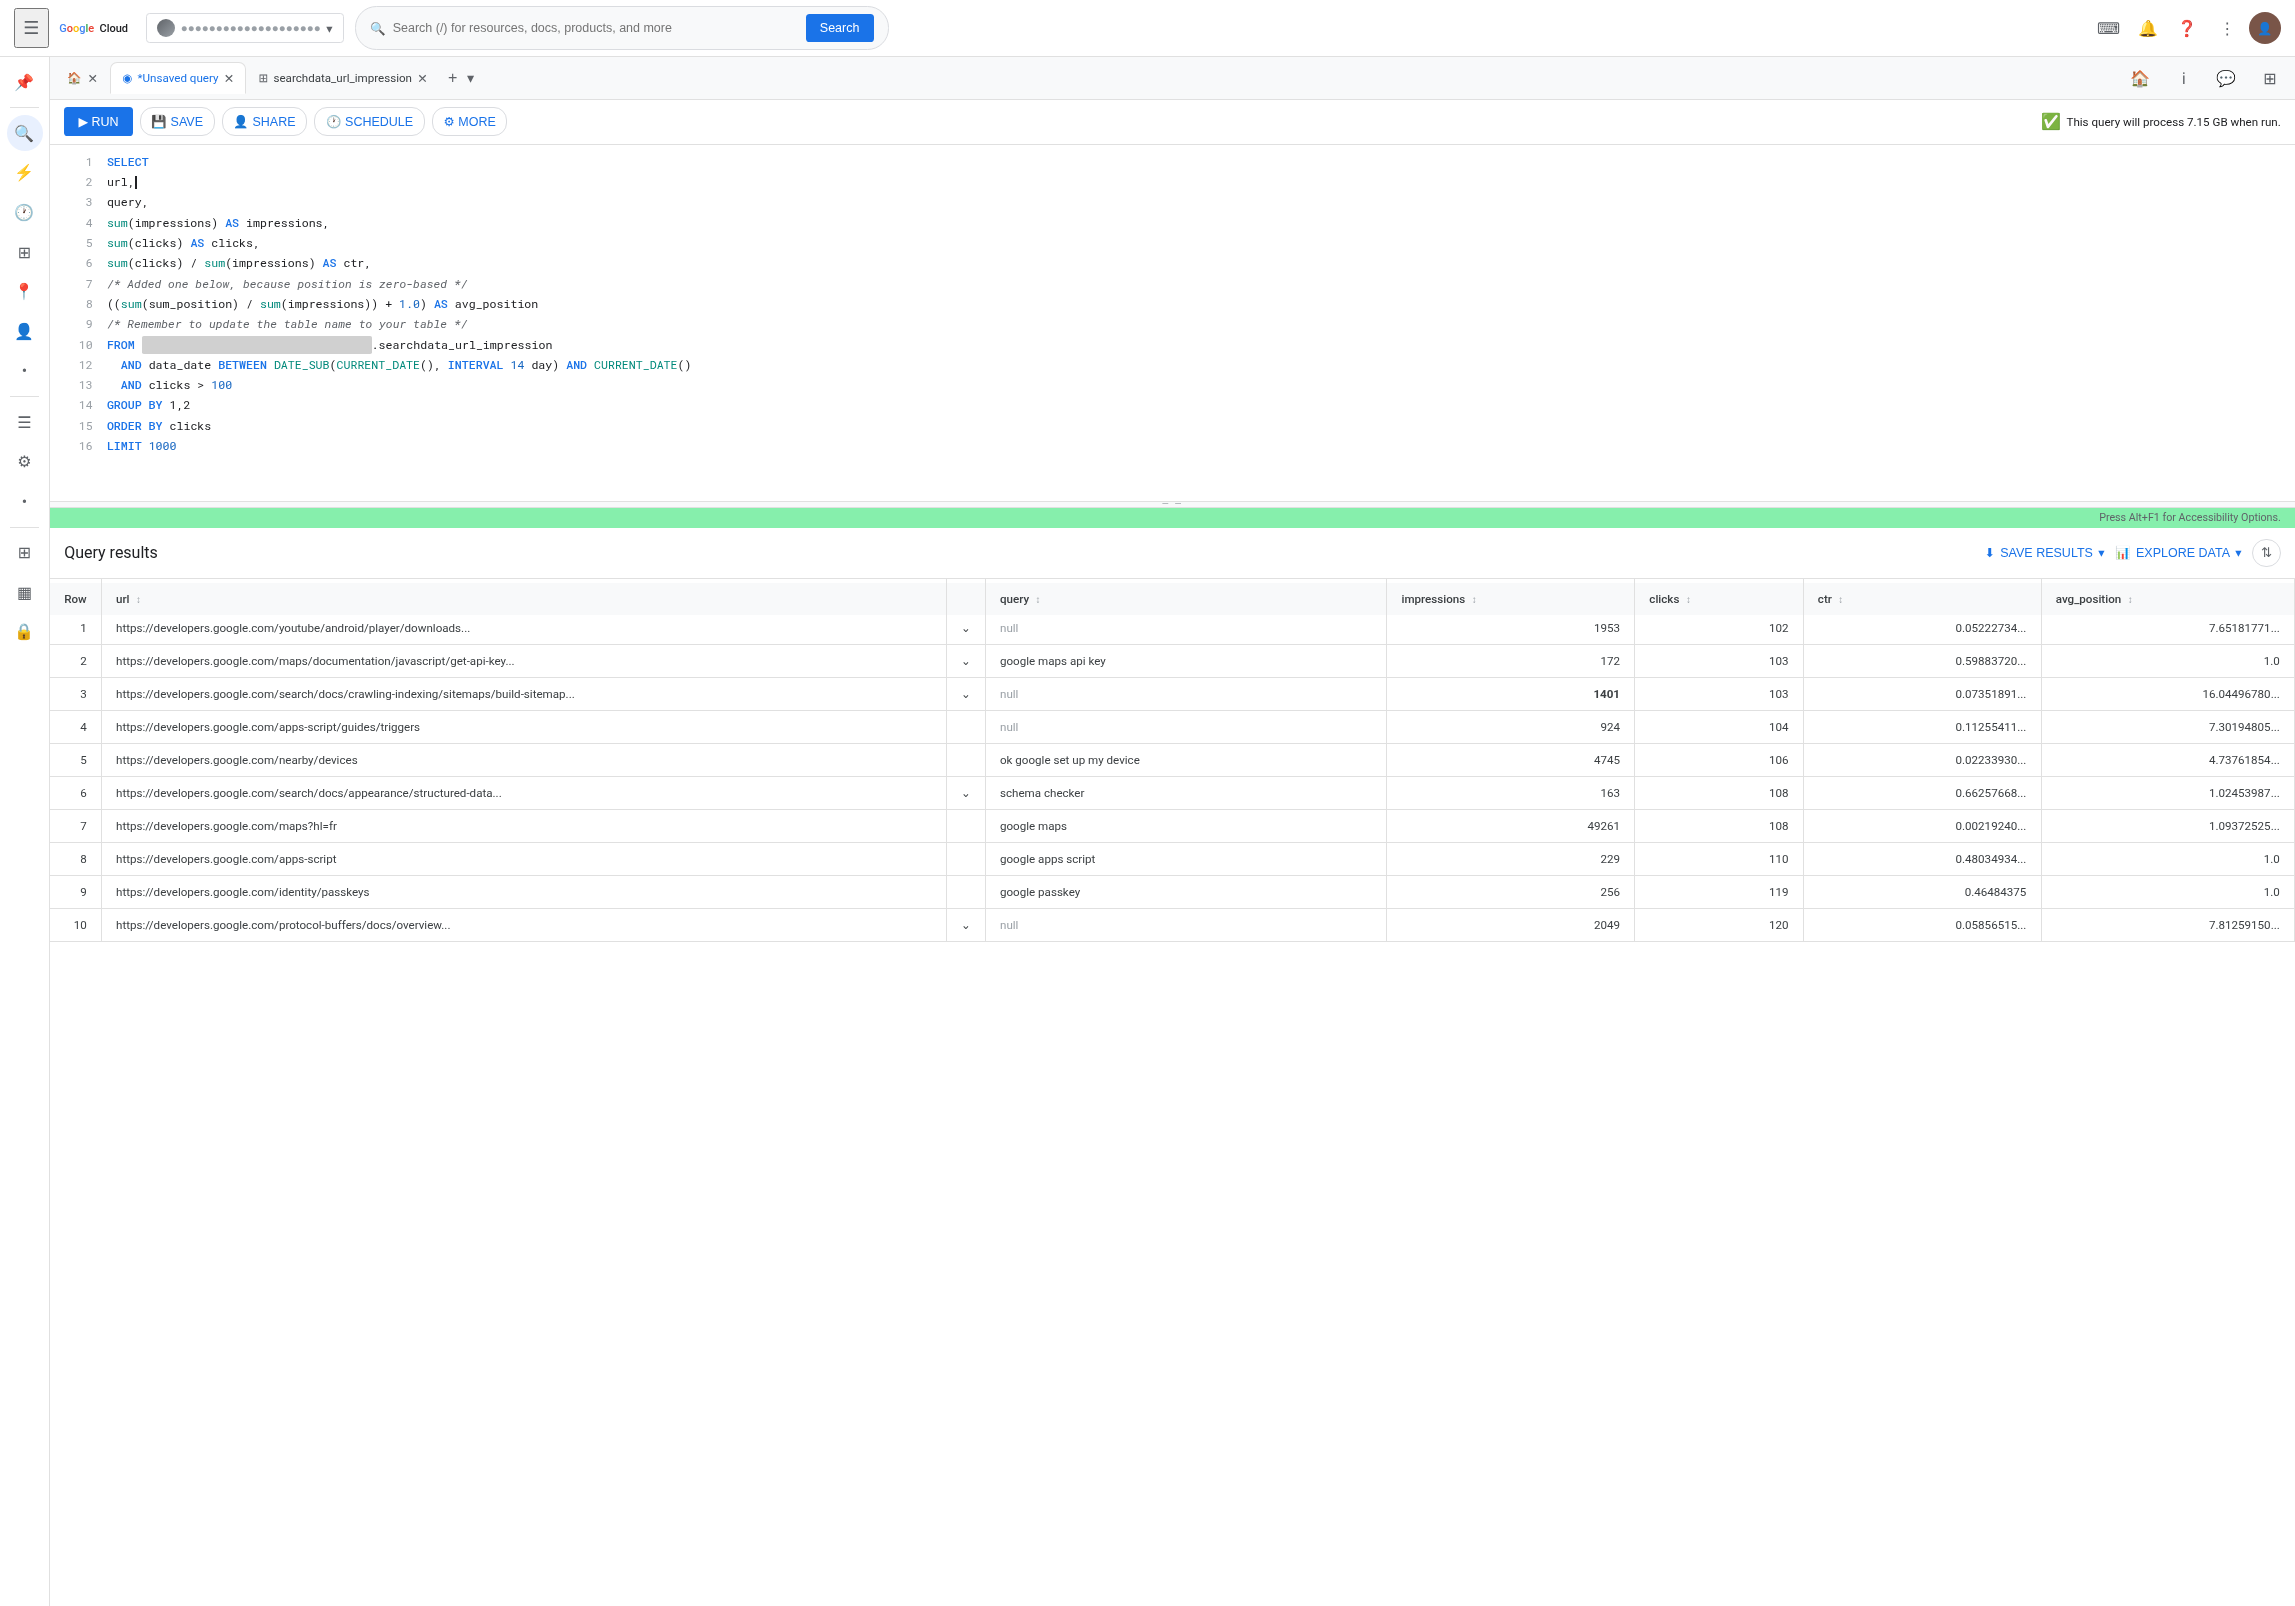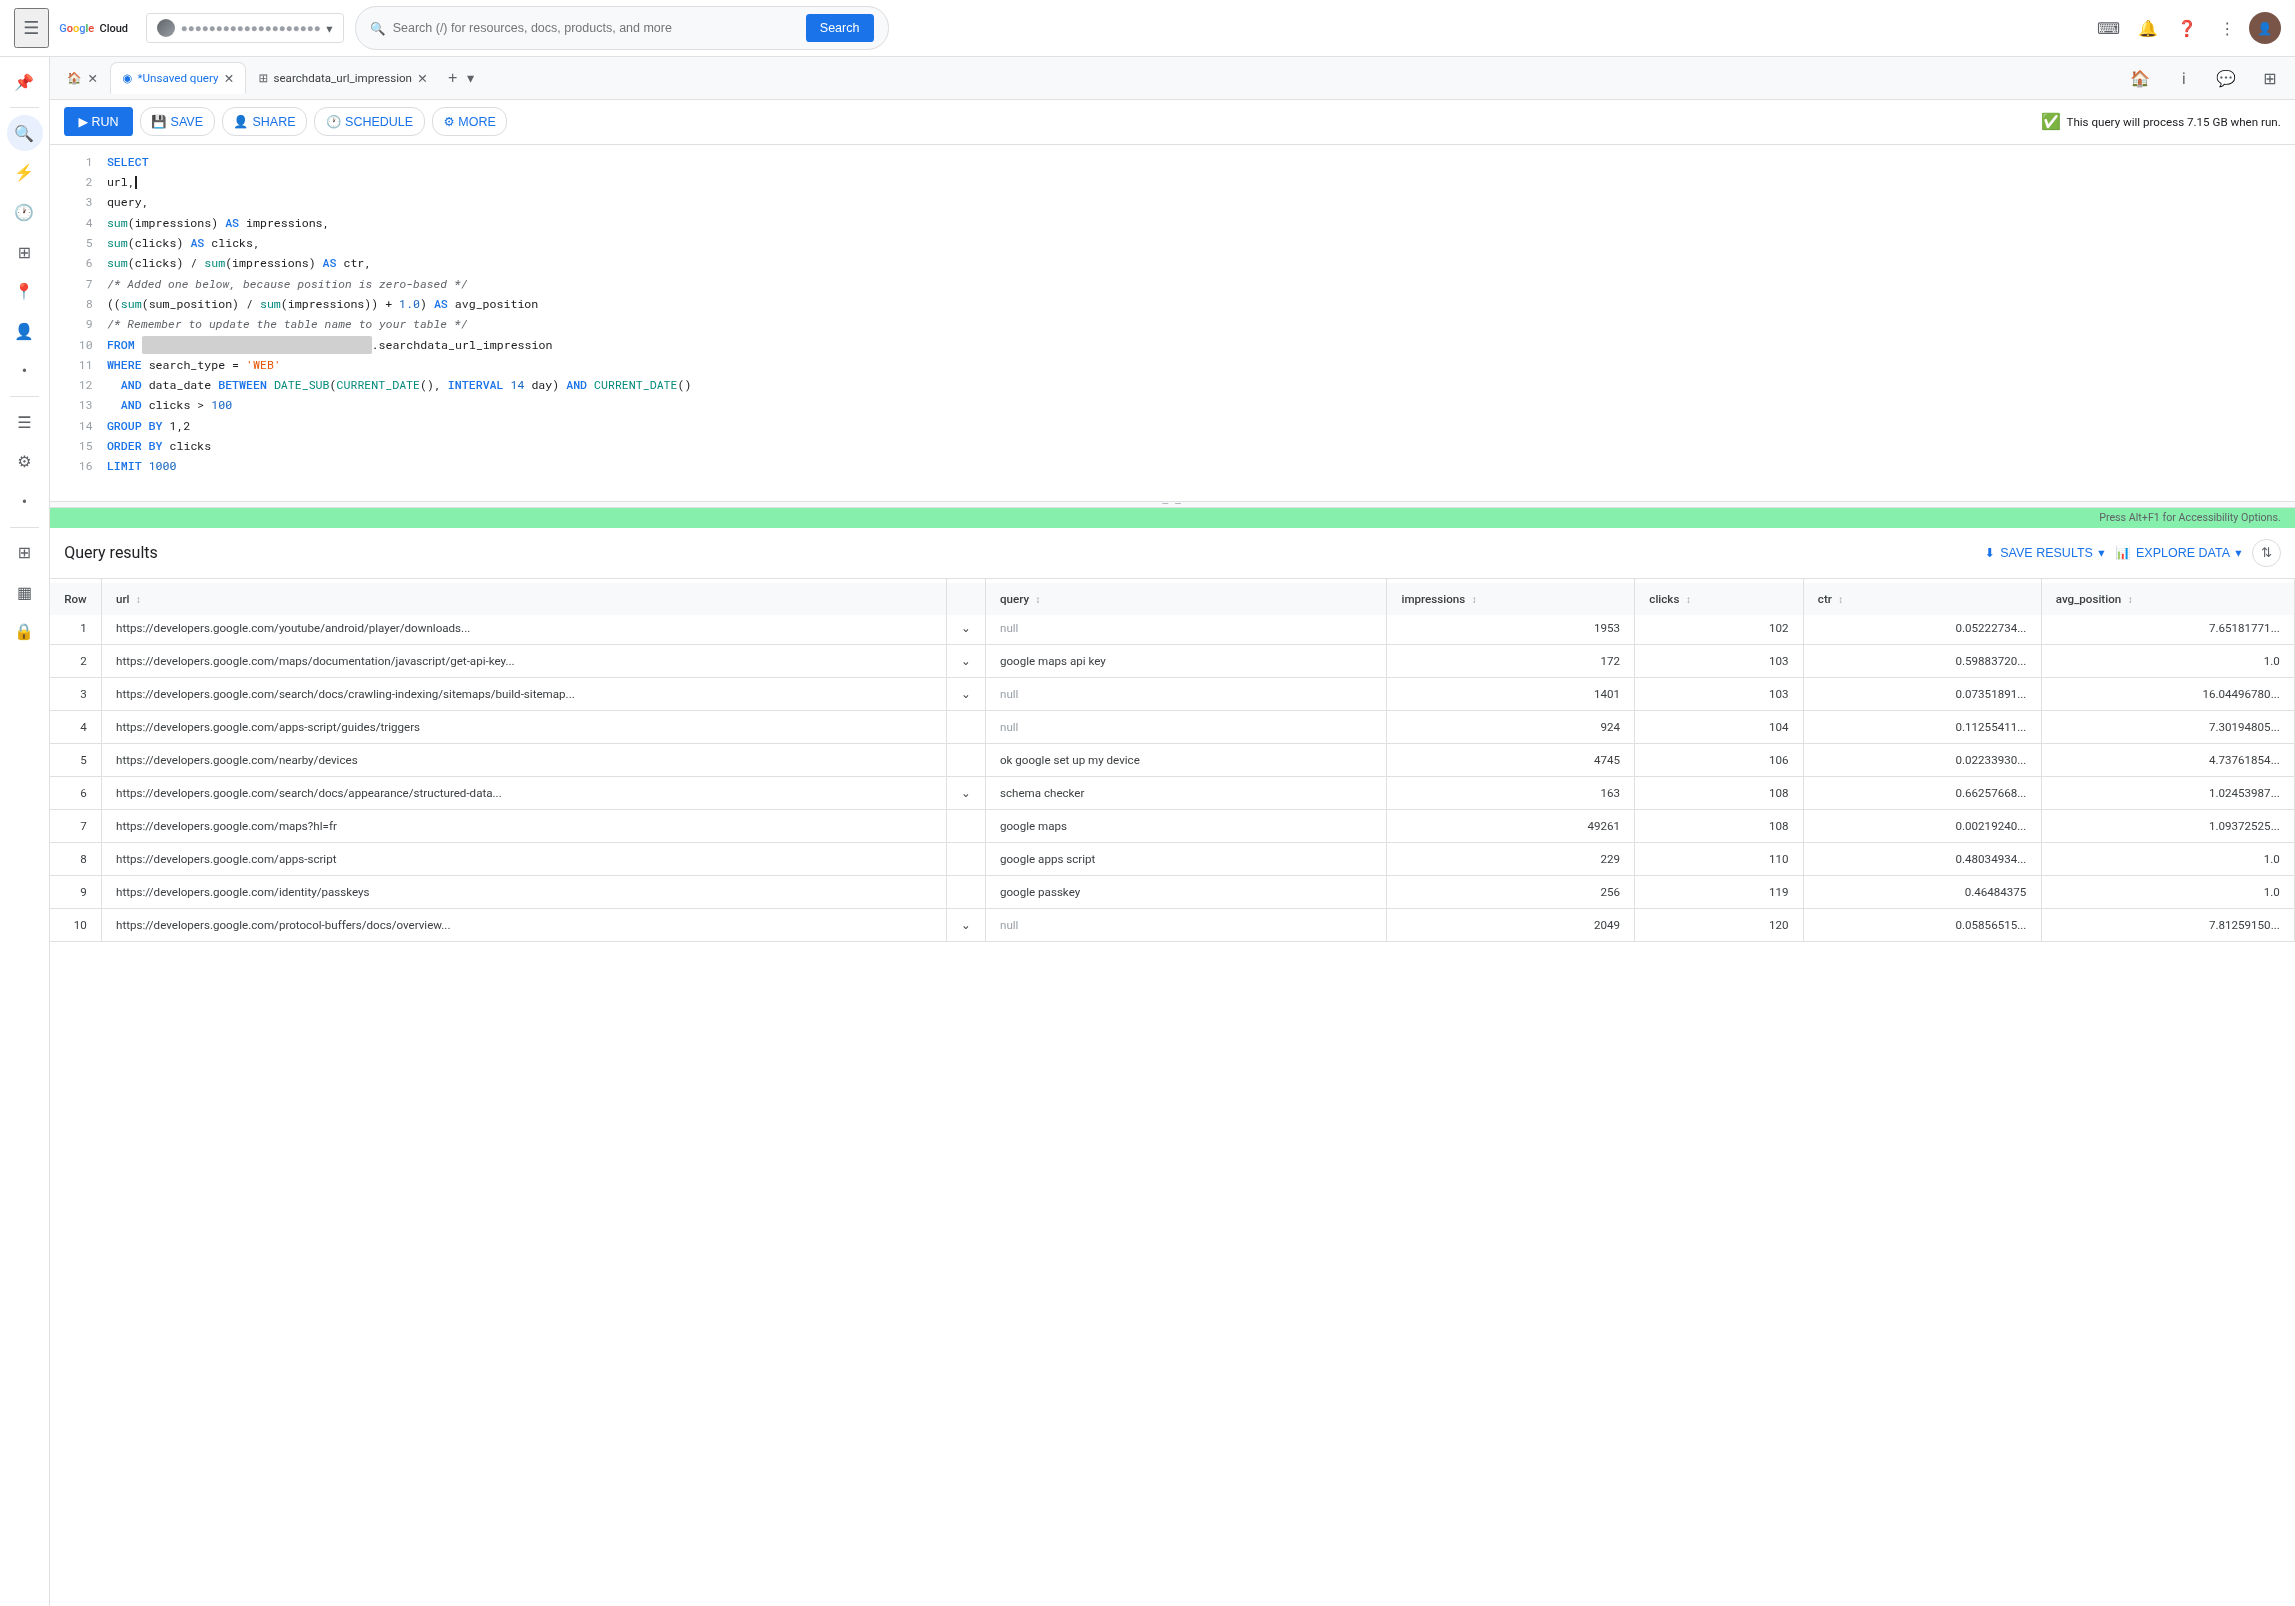--- a/index.html
+++ b/index.html
@@ -340,24 +340,20 @@
       </div>
       <div class="code-line">
         <span class="line-num">9</span>
         <span class="code-content comment">/* Remember to update the table name to your table */</span>
       </div>
       <div class="code-line">
         <span class="line-num">10</span>
         <span class="code-content"><span class="kw-blue">FROM</span> <span class="blurred" style="background:#d0d0d0;color:transparent;padding:0 3.6px;">████████████████████████████████</span>.searchdata_url_impression</span>
       </div>
       <div class="code-line">
-        <span class="line-num">11</span>
-        <span class="code-content"><span class="kw-blue">WHERE</span> search_type = <span class="string-val">'WEB'</span></span>
-      </div>
-      <div class="code-line">
         <span class="line-num">12</span>
         <span class="code-content">&nbsp;&nbsp;<span class="kw-blue">AND</span> data_date <span class="kw-blue">BETWEEN</span> <span class="kw-teal">DATE_SUB</span>(<span class="kw-teal">CURRENT_DATE</span>(), <span class="kw-blue">INTERVAL</span> <span class="num-val">14</span> day) <span class="kw-blue">AND</span> <span class="kw-teal">CURRENT_DATE</span>()</span>
       </div>
       <div class="code-line">
         <span class="line-num">13</span>
         <span class="code-content">&nbsp;&nbsp;<span class="kw-blue">AND</span> clicks &gt; <span class="num-val">100</span></span>
       </div>
       <div class="code-line">
         <span class="line-num">14</span>
         <span class="code-content"><span class="kw-blue">GROUP BY</span> 1,2</span>
@@ -430,21 +426,21 @@
       <td class="col-num" style="text-align:right;">172</td>
       <td class="col-num" style="text-align:right;">103</td>
       <td class="col-num" style="text-align:right;">0.59883720...</td>
       <td class="col-num" style="text-align:right;">1.0</td>
     </tr>
               <tr>
       <td class="row-num">3</td>
       <td class="url-cell">https://developers.google.com/search/docs/crawling-indexing/sitemaps/build-sitemap...</td>
       <td class="expand-cell">⌄</td>
       <td><span class="null-val">null</span></td>
-      <td class="col-num" style="text-align:right;">1401</td>
+      <td class="col-num" style="text-align:right;font-weight:bold;">1401</td>
       <td class="col-num" style="text-align:right;">103</td>
       <td class="col-num" style="text-align:right;">0.07351891...</td>
       <td class="col-num" style="text-align:right;">16.04496780...</td>
     </tr>
               <tr>
       <td class="row-num">4</td>
       <td class="url-cell">https://developers.google.com/apps-script/guides/triggers</td>
       <td></td>
       <td><span class="null-val">null</span></td>
       <td class="col-num" style="text-align:right;">924</td>

